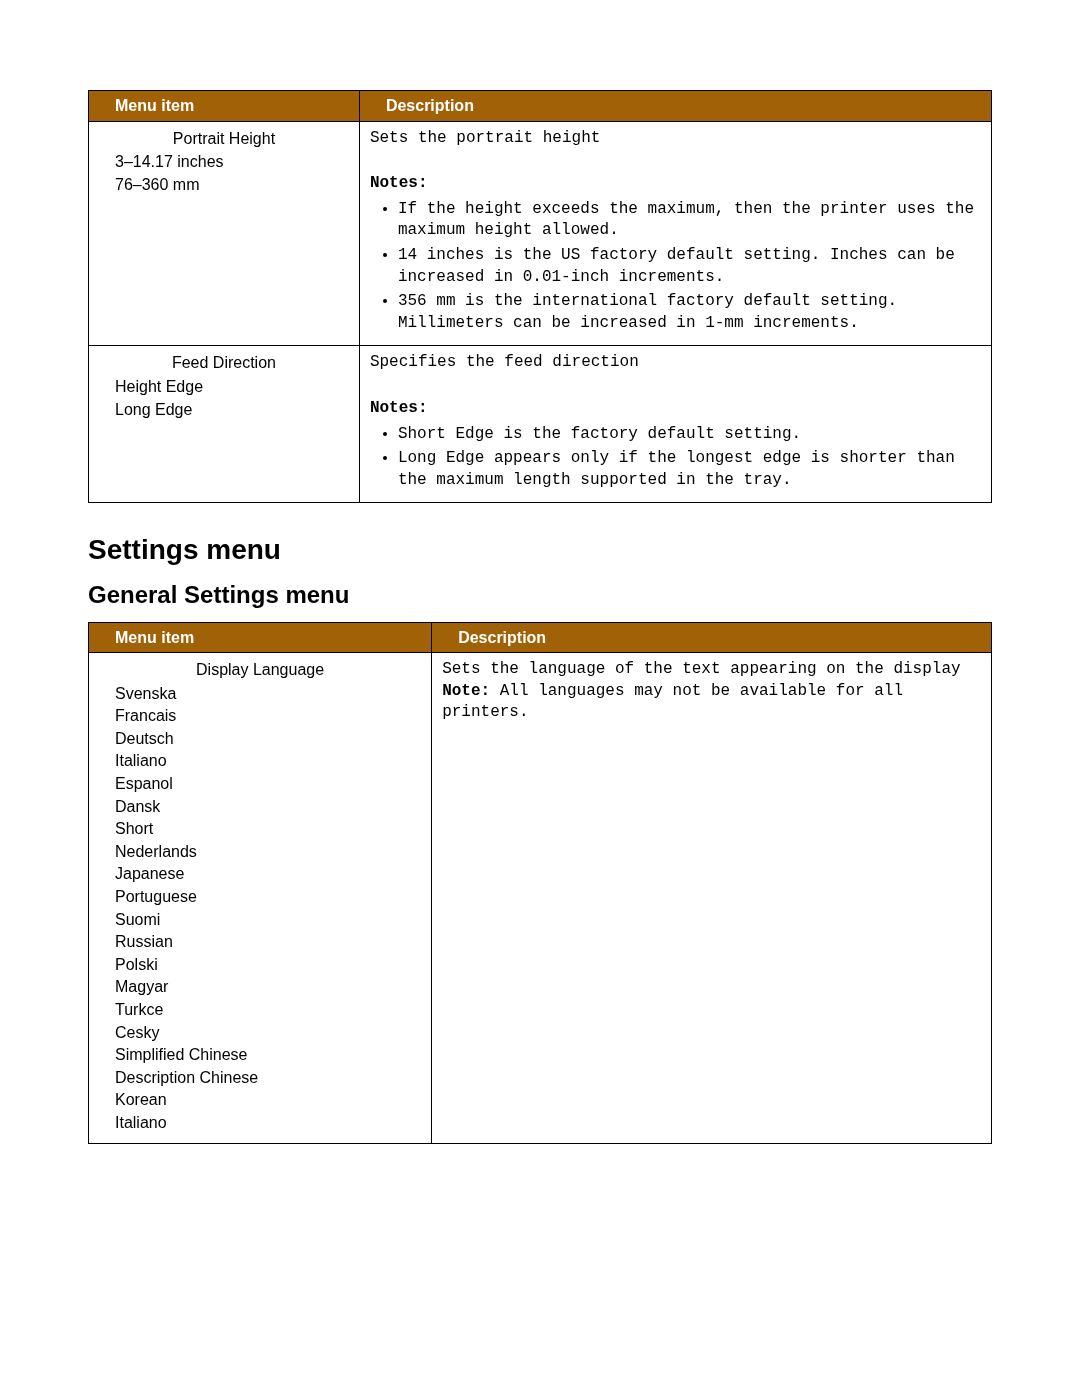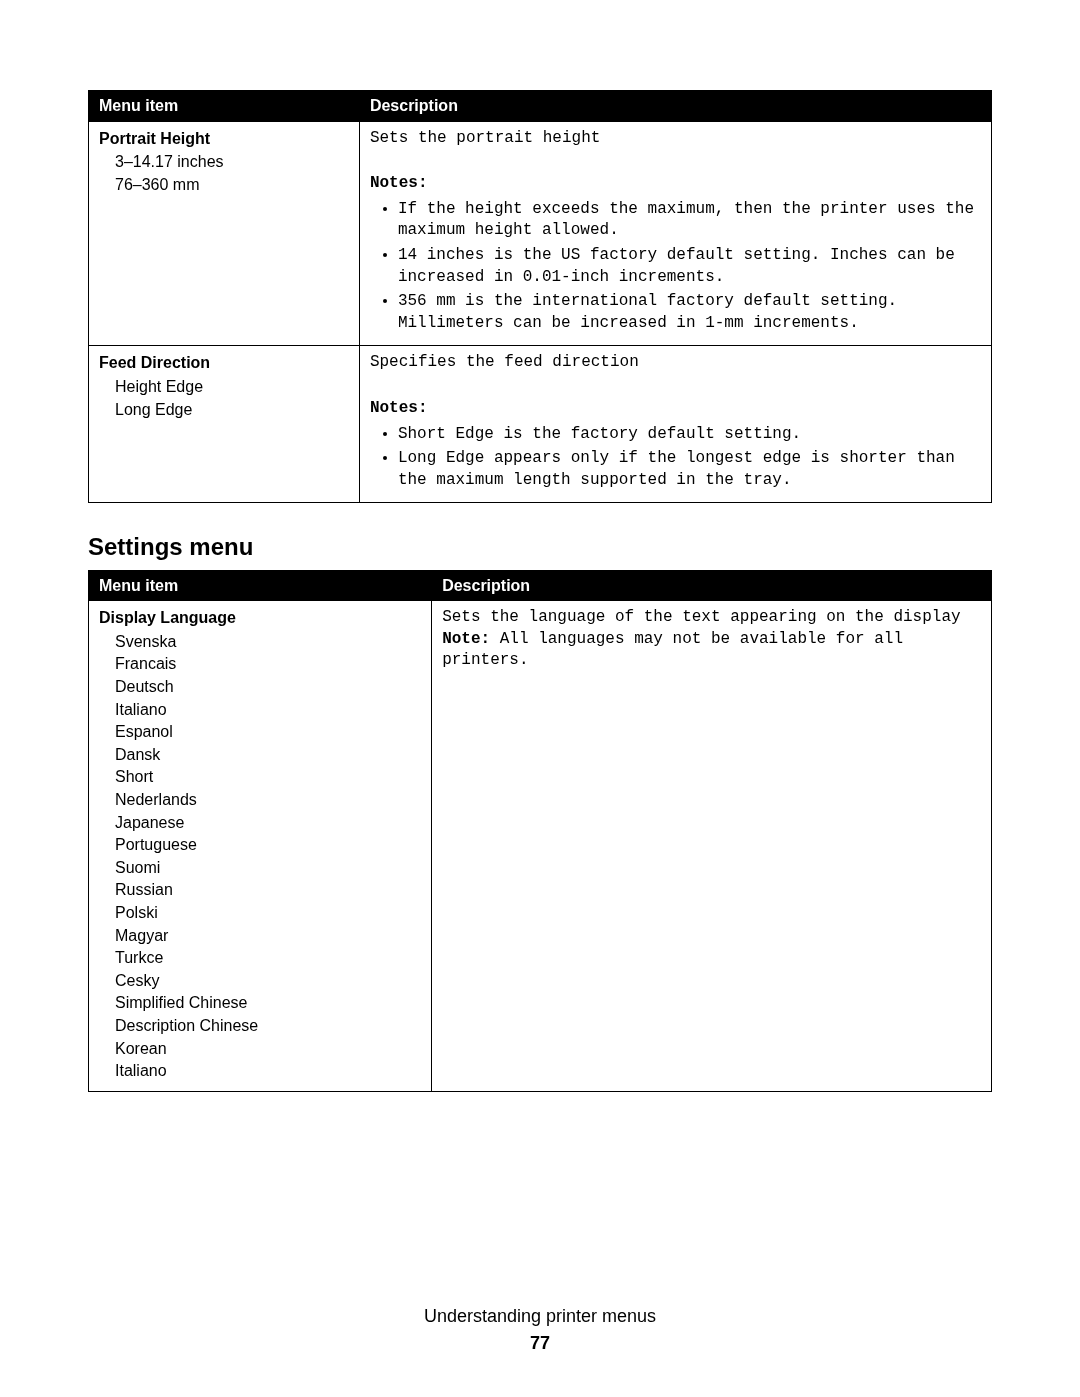--- a/index.html
+++ b/index.html
@@ -17,56 +17,57 @@
     padding: 90px 88px 40px 88px;
     position: relative;
   }
   table.menu {
     width: 100%;
     border-collapse: collapse;
     border: 1px solid #000;
     margin-bottom: 28px;
   }
   table.menu th {
-    background: #000000;
+    background: #a16207;
     color: #fff;
     text-align: left;
     font-weight: bold;
-    padding: 4px 10px;
+    padding: 4px 26px;
     border: 1px solid #000;
     font-size: 16px;
   }
   table.menu td {
     border: 1px solid #000;
     vertical-align: top;
     padding: 6px 10px 8px 10px;
   }
   td.col-menu { width: 30%; }
   td.col-desc { width: 70%; font-family: Liberation Mono, monospace; }
   .m-title {
-    font-weight: bold;
+    font-weight: normal;
     margin-bottom: 2px;
+    text-align: center;
   }
   .m-opts {
     padding-left: 16px;
   }
   .m-opts div { margin: 1px 0; }
   .notes-label {
     font-weight: bold;
     margin-top: 24px;
     margin-bottom: 4px;
   }
   ul.notes {
     margin: 2px 0 2px 0;
     padding-left: 28px;
   }
   ul.notes li { margin: 3px 0; }
   .inline-note .bold { font-weight: bold; }
   h1.section {
-    font-size: 24px;
+    font-size: 28px;
     font-weight: bold;
     margin: 26px 0 6px 0;
   }
   h2.subsection {
     font-size: 24px;
     font-weight: bold;
     margin: 10px 0 10px 0;
   }
   .footer {
     position: absolute;
@@ -125,20 +126,21 @@
           <ul class="notes">
             <li>Short Edge is the factory default setting.</li>
             <li>Long Edge appears only if the longest edge is shorter than the maximum length supported in the tray.</li>
           </ul>
         </td>
       </tr>
     </tbody>
   </table>
 
   <h1 class="section">Settings menu</h1>
+  <h2 class="subsection">General Settings menu</h2>
 
   <table class="menu">
     <thead>
       <tr>
         <th style="width:38%;">Menu item</th>
         <th>Description</th>
       </tr>
     </thead>
     <tbody>
       <tr>
@@ -170,18 +172,14 @@
         <td class="col-desc">
           <div>Sets the language of the text appearing on the display</div>
           <div class="inline-note">
             <span class="bold">Note: </span><span>All languages may not be available for all printers.</span>
           </div>
         </td>
       </tr>
     </tbody>
   </table>
 
-  <div class="footer">
-    <div class="footer-title">Understanding printer menus</div>
-    <div class="footer-page">77</div>
-  </div>
 
 </div>
 
 </body></html>

